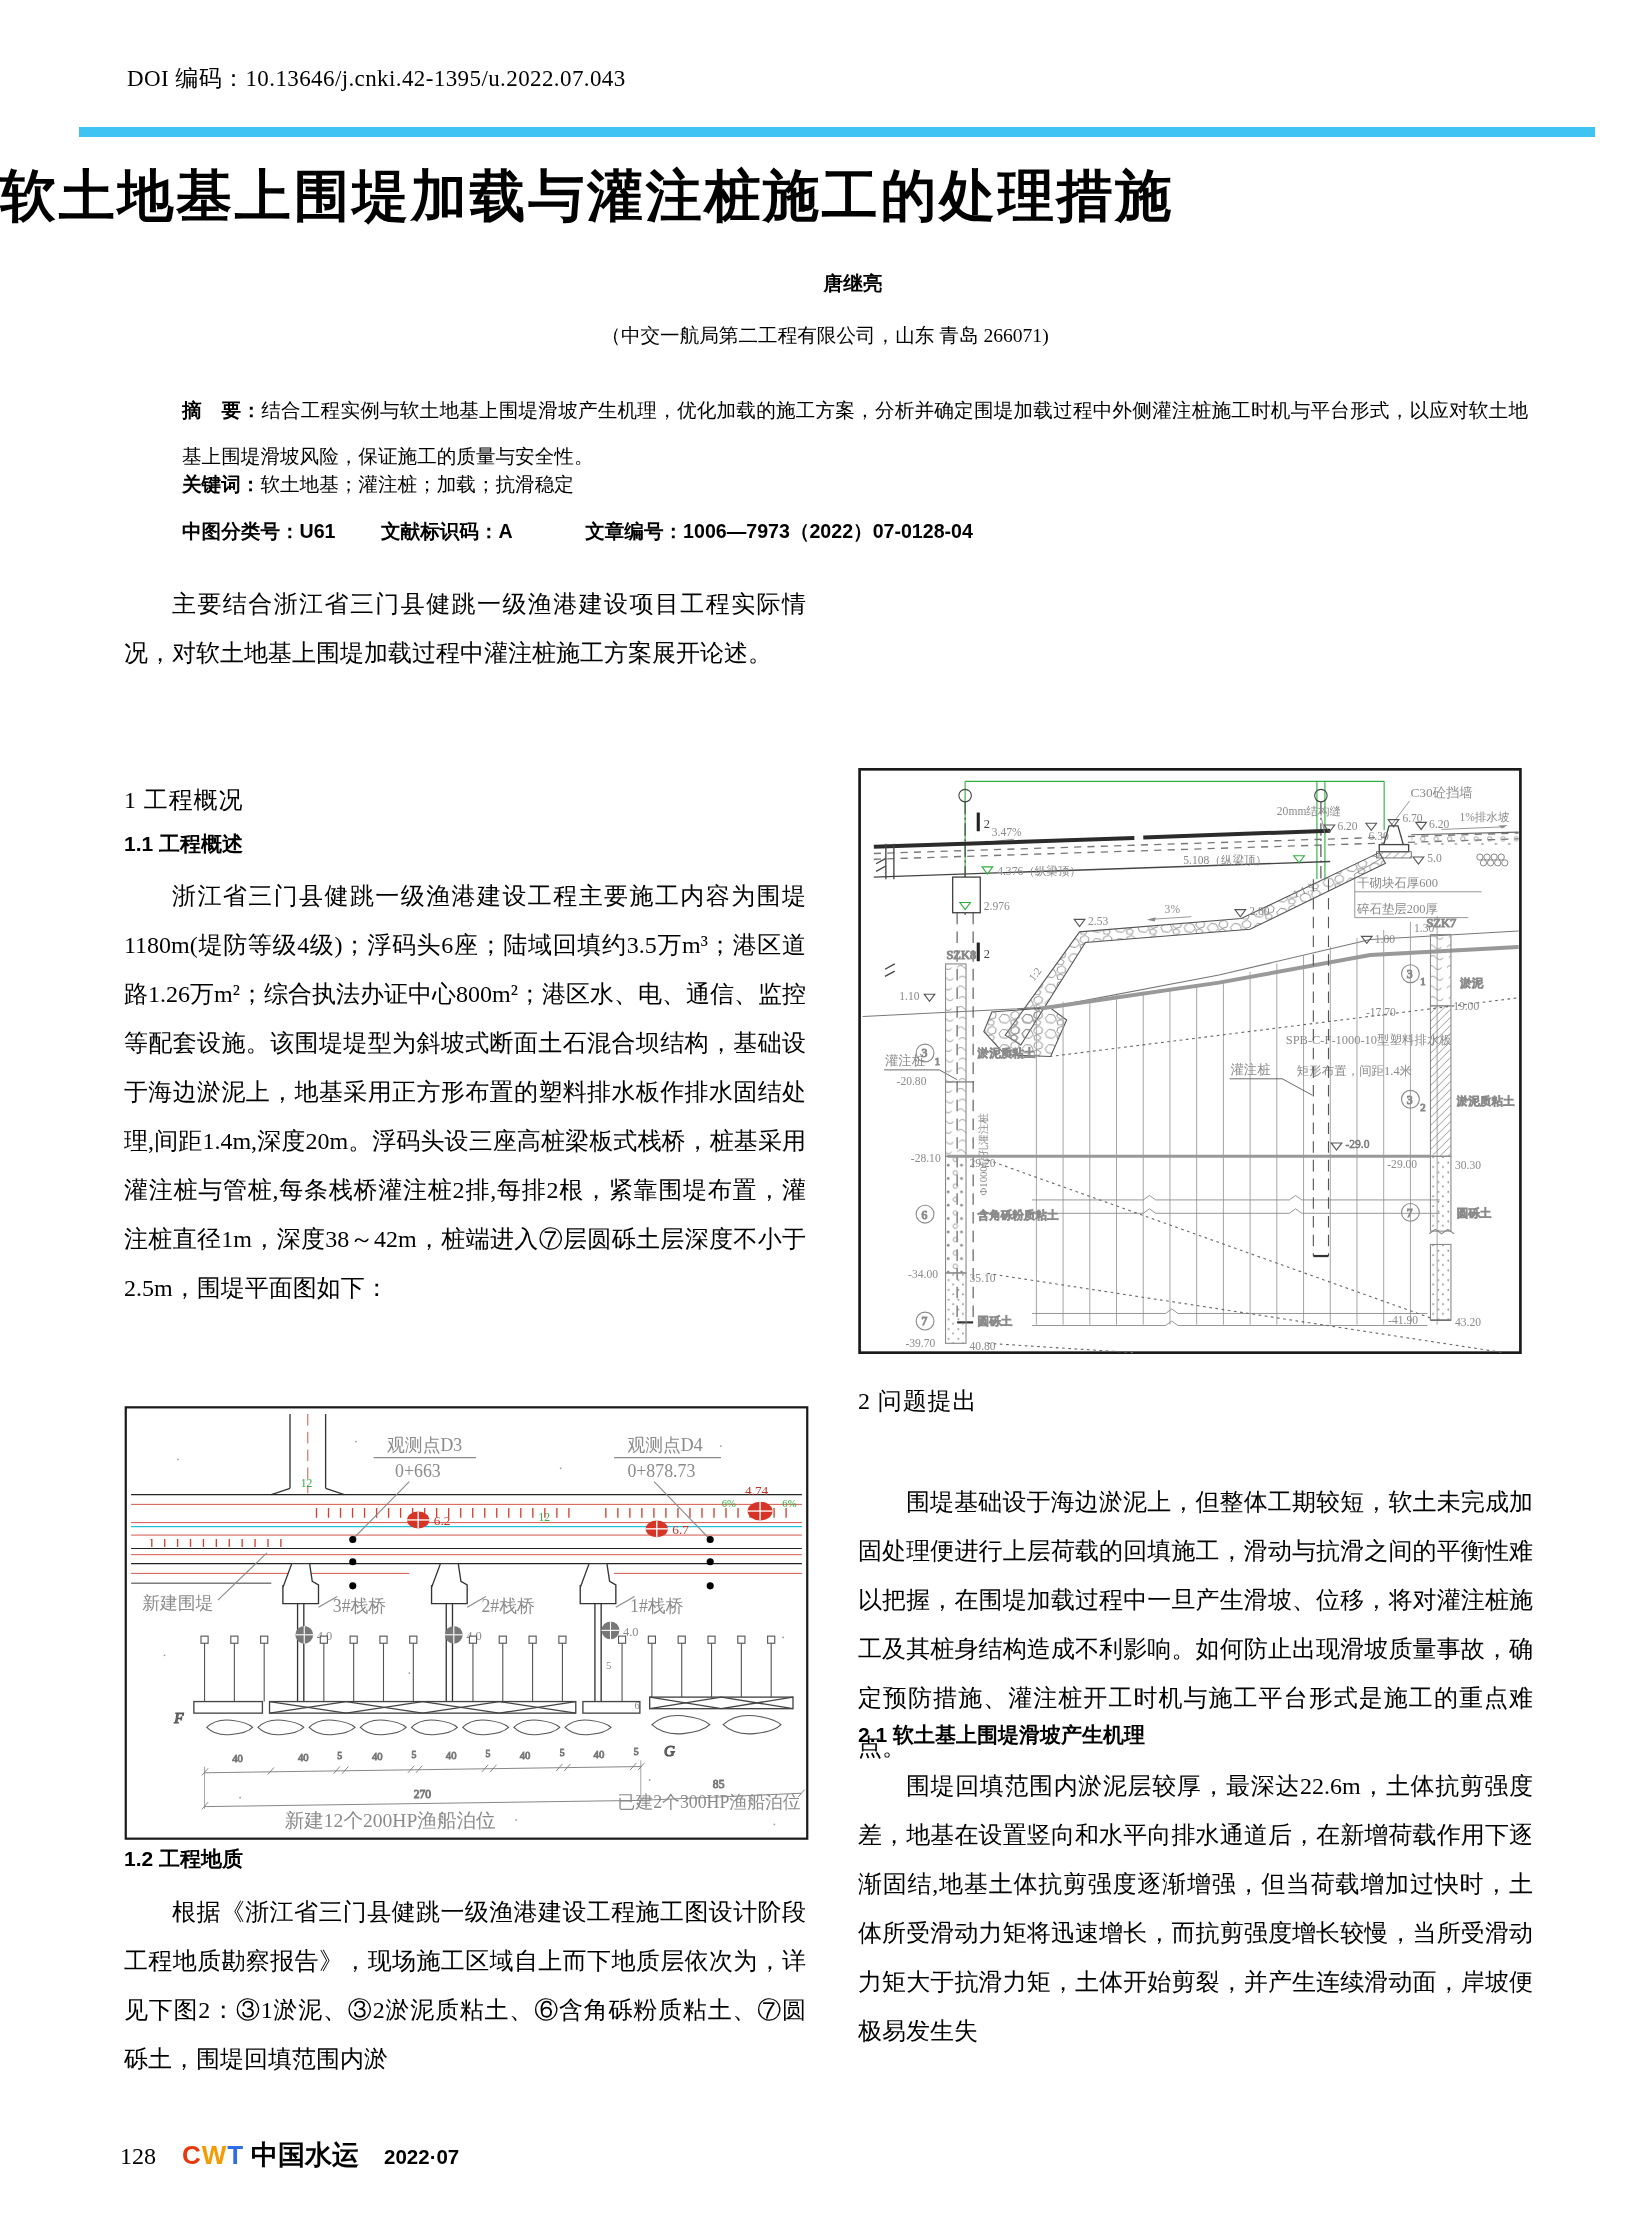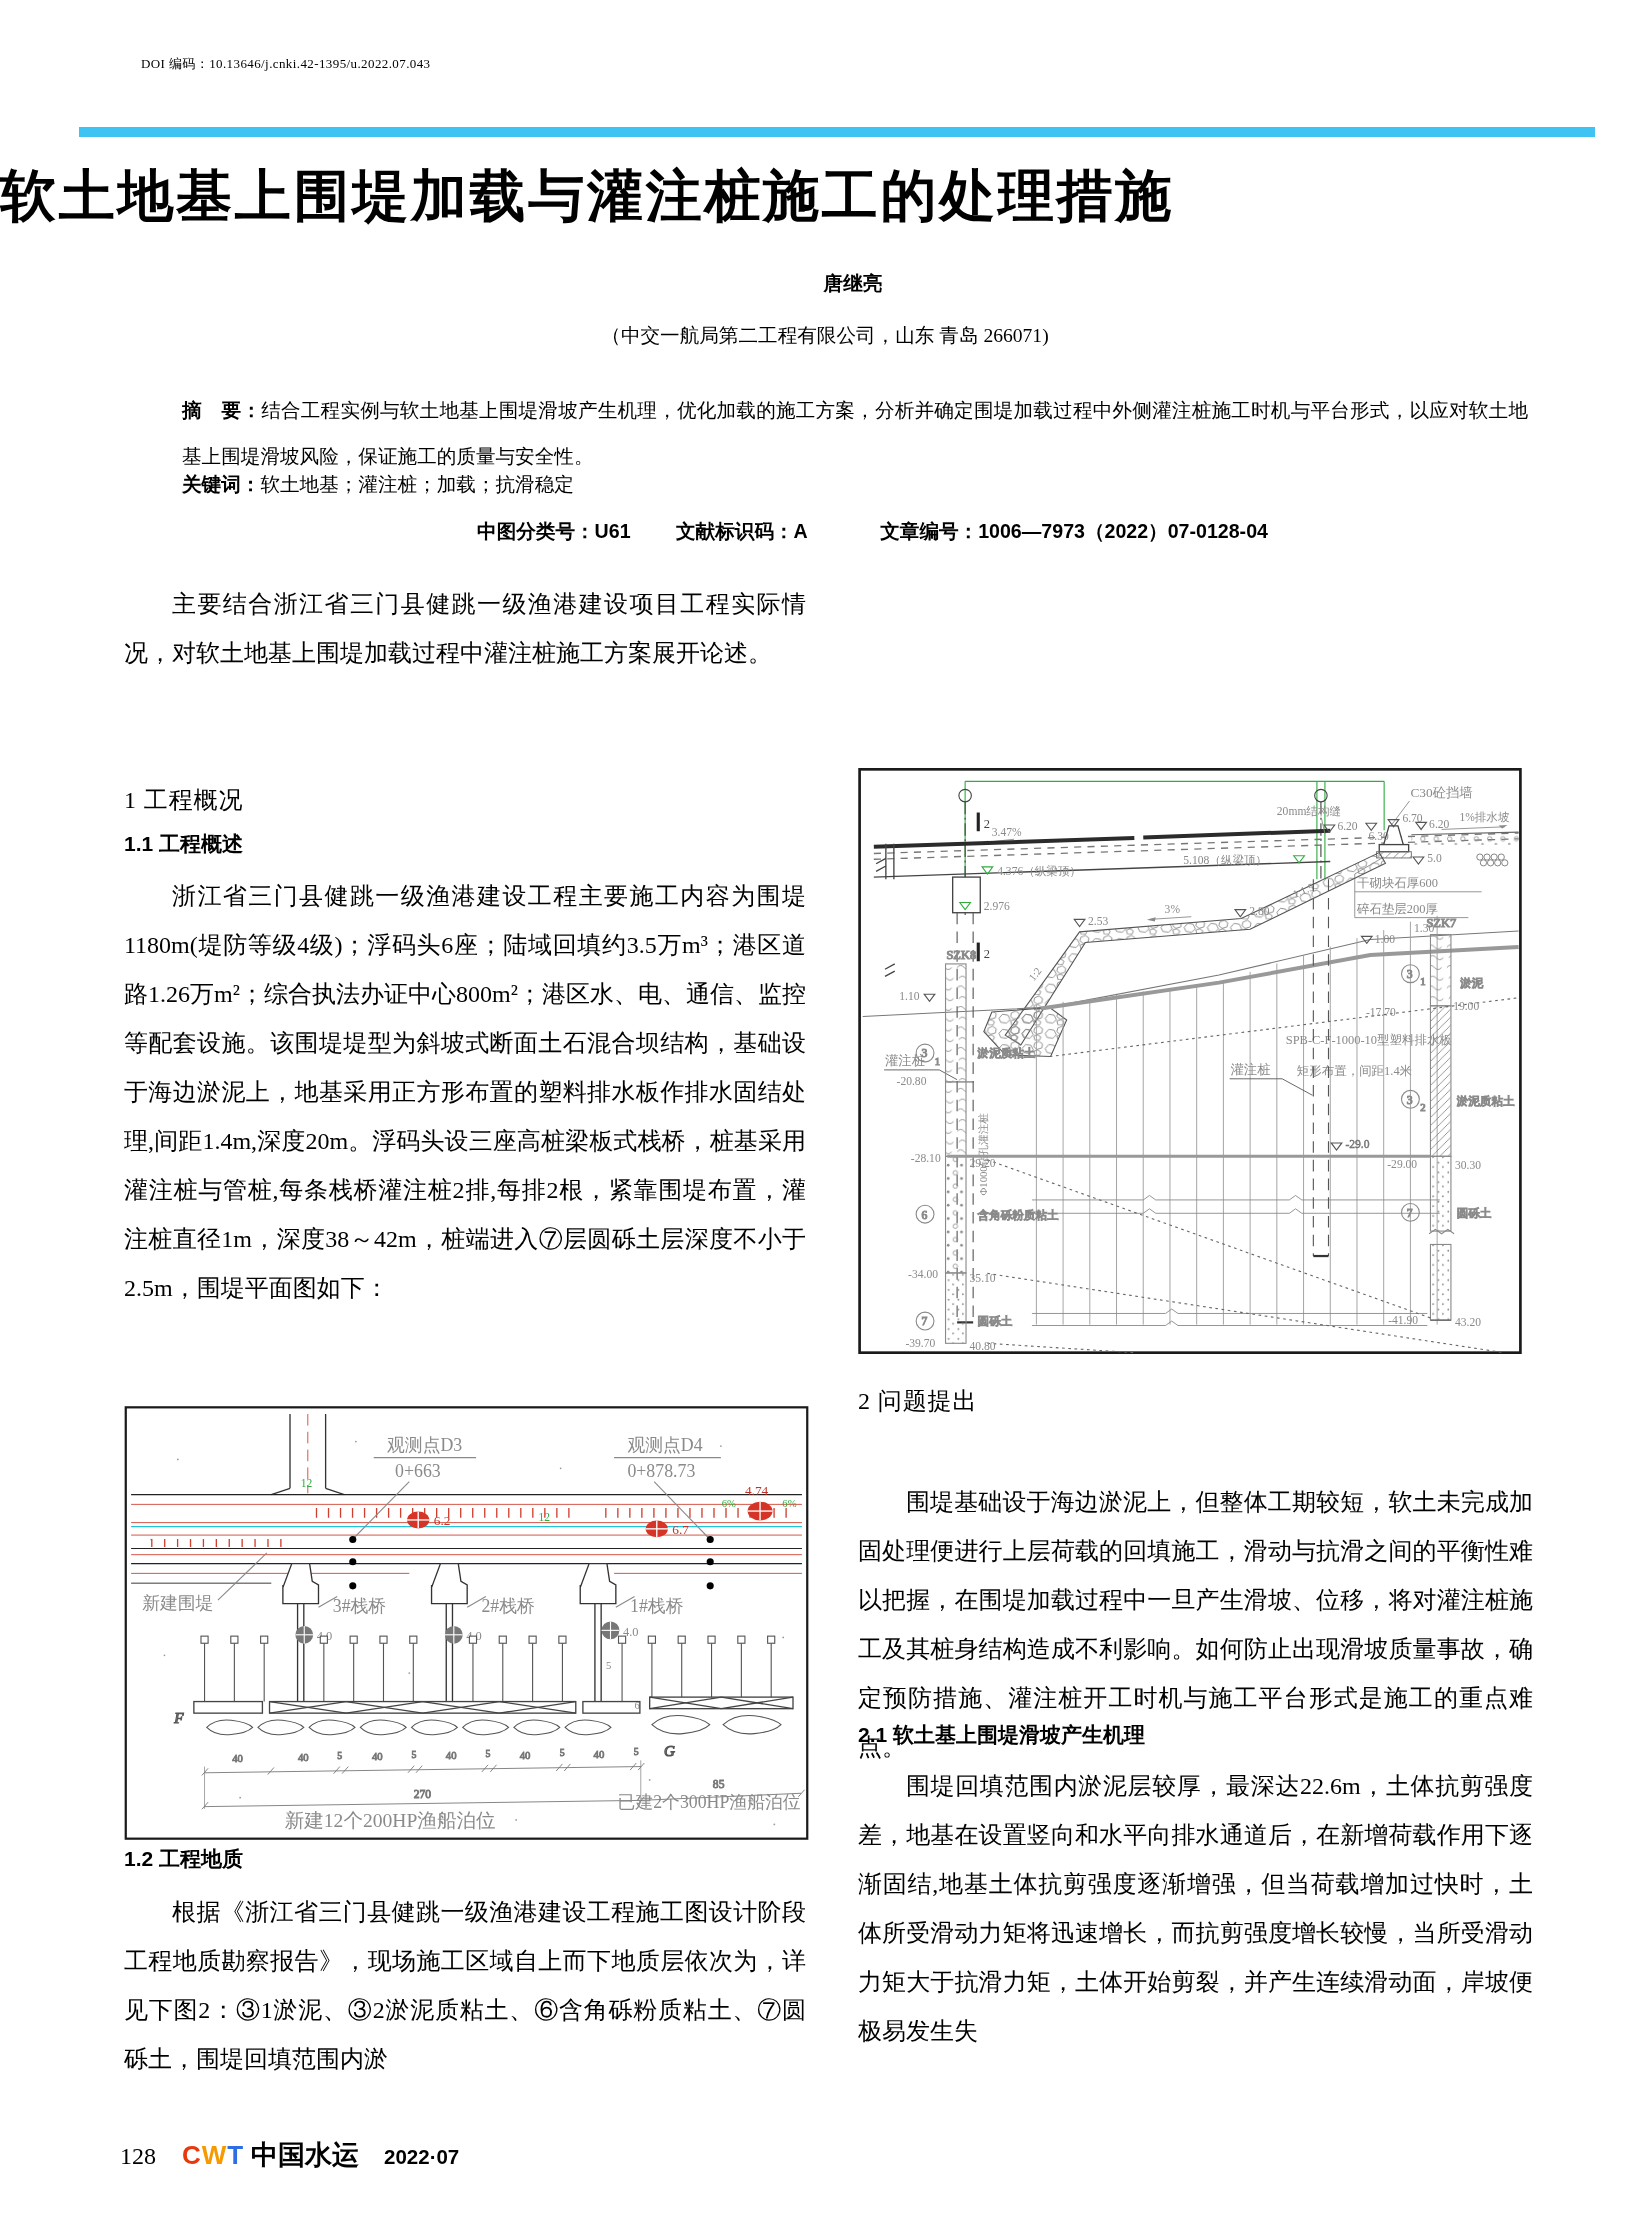--- a/index.html
+++ b/index.html
@@ -1,20 +1,20 @@
 <!DOCTYPE html>
 <html style="font-size:7.1px"><head>
 <meta charset="utf-8">
 <style>
   html,body{margin:0;padding:0;background:#e9e9e9;}
   .page{position:relative;width:1650px;height:2239px;background:#ffffff;overflow:hidden;
         font-family:"Liberation Serif","DejaVu Serif",serif;color:#000;}
-  .sans{font-family:"Liberation Sans","DejaVu Sans",sans-serif;text-align:center;}
+  .sans{font-family:"Liberation Sans","DejaVu Sans",sans-serif;}
   .abs{position:absolute;}
-  .doi{left:127px;top:55px;font-size:13px;letter-spacing:0.4px;margin-left:14px;}
+  .doi{left:127px;top:63px;font-size:23px;letter-spacing:0.4px;}
   .blue-rule{left:79px;top:127px;width:1516px;height:9.8px;}
   .title{left:0;top:159px;width:1650px;font-size:56px;font-weight:bold;
          letter-spacing:2.7px;margin:0;}
   .author{left:0;top:270px;width:1650px;text-align:center;font-size:19.6px;font-weight:bold;margin-left:28px;}
   .affil{left:0;top:322px;width:1650px;text-align:center;font-size:19.6px;}
   .abstract{left:182px;top:387px;width:1346px;font-size:19.6px;line-height:46px;text-align:justify;}
   .kw{left:182px;top:471px;width:1346px;font-size:19.6px;}
   .clc{left:182px;top:518px;width:1381px;font-size:19.6px;font-weight:bold;}
   .clc .v{margin-right:40px;}
   .clc .v2{margin-right:67px;}

